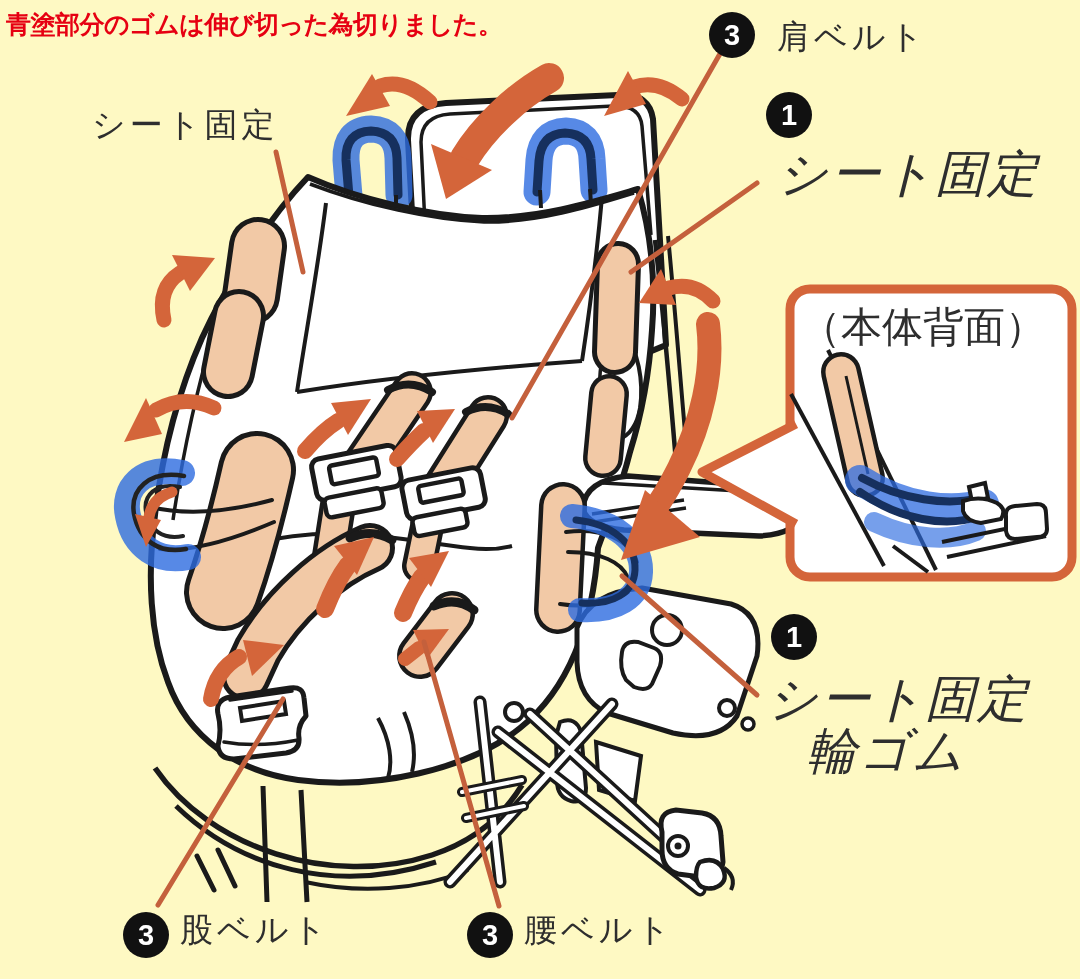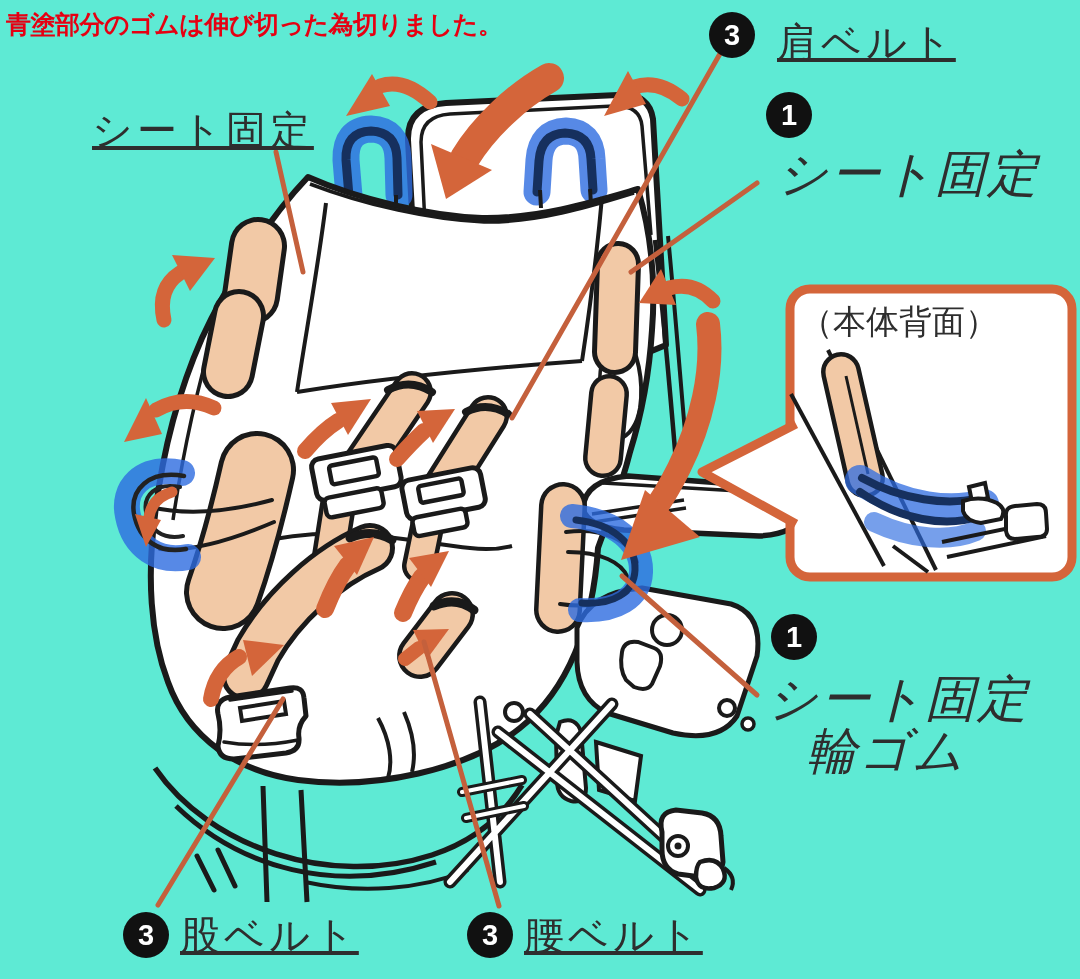--- a/index.html
+++ b/index.html
@@ -1,26 +1,26 @@
 <!DOCTYPE html>
 <html><head>
 <meta charset="utf-8">
 <style>
   html,body{margin:0;padding:0;background:#fff;}
-  #stage{position:relative;width:1080px;height:979px;background:#5eead4;overflow:hidden;
+  #stage{position:relative;width:1080px;height:979px;background:#fef9c3;overflow:hidden;
          font-family:"Liberation Sans","DejaVu Sans",sans-serif;}
   #art{position:absolute;left:0;top:0;}
   .label{position:absolute;white-space:nowrap;color:#2e2e2e;font-weight:400;}
   .note{position:absolute;left:6px;top:8px;color:#e60012;font-weight:bold;
         font-size:25px;line-height:33px;letter-spacing:-0.5px;}
-  .lbl-main{font-size:40px;letter-spacing:4px;text-decoration:underline;}
+  .lbl-main{font-size:33px;letter-spacing:4px;}
   .lbl-sub{font-size:50px;letter-spacing:2px;line-height:48px;font-style:italic;}
   .badge{position:absolute;width:46px;height:46px;border-radius:50%;background:#111;
          color:#fff;font-weight:bold;font-size:29px;line-height:46px;text-align:center;}
-  .callout-title{font-size:33px;letter-spacing:0;}
+  .callout-title{font-size:41px;letter-spacing:0;}
 </style>
 </head>
 <body>
 
 <div id="stage">
 
   <svg id="art" width="1080" height="979" viewBox="0 0 1080 979">
 
     <g>
       <path d="M 413 230 L 408 140 Q 407 106 446 103 L 618 95 Q 649 93 653 119 L 666 345 L 630 360 L 420 360 Z" fill="#fff" stroke="#1a1a1a" stroke-width="6" stroke-linejoin="round"></path>

